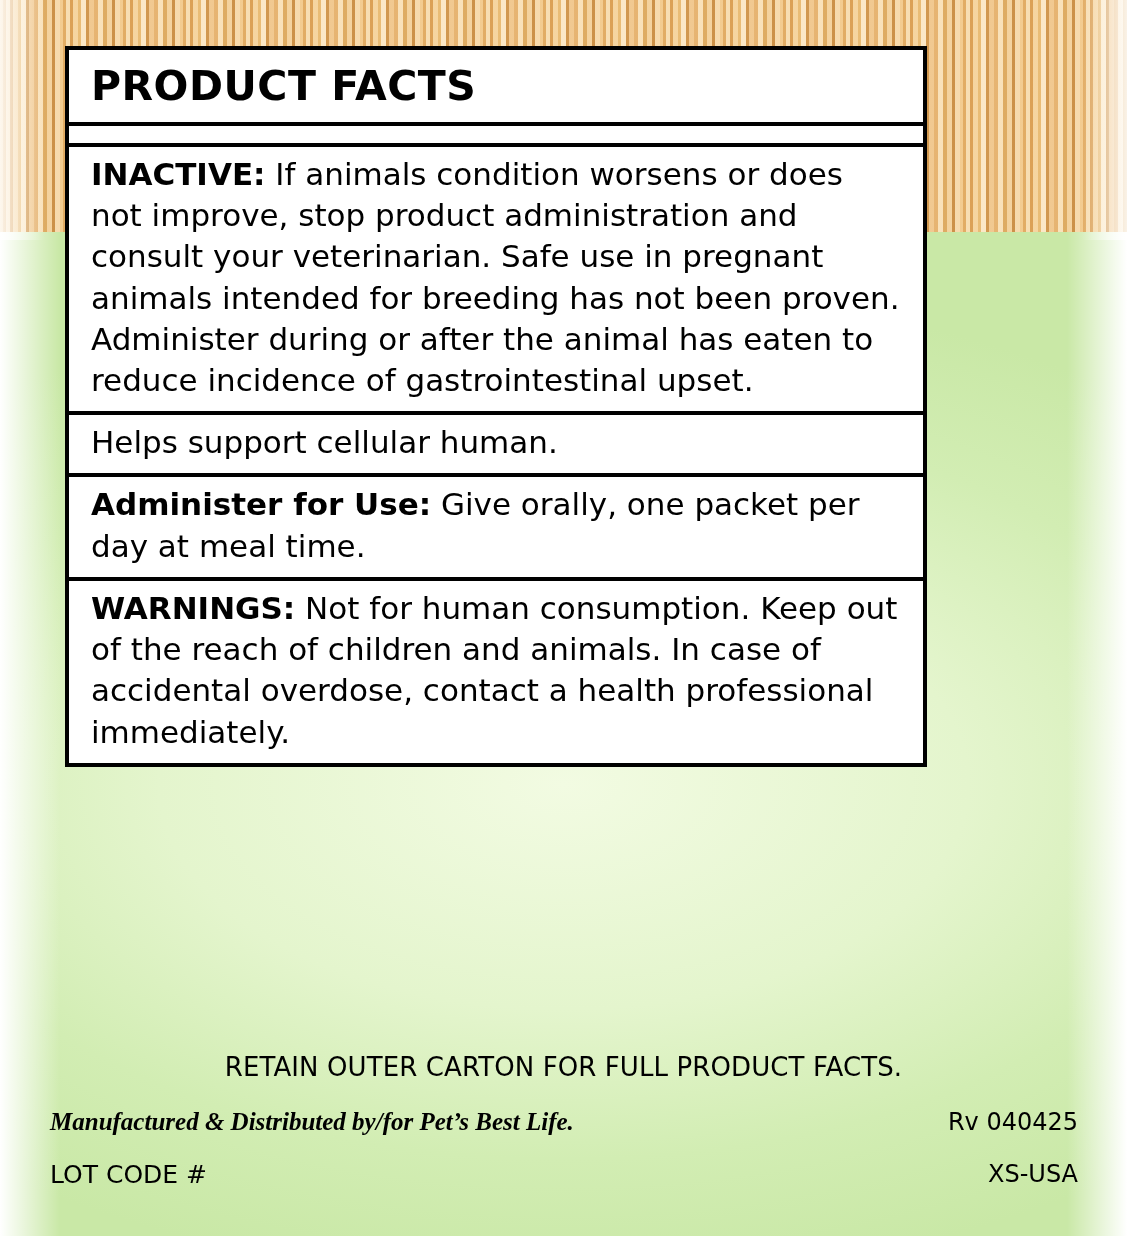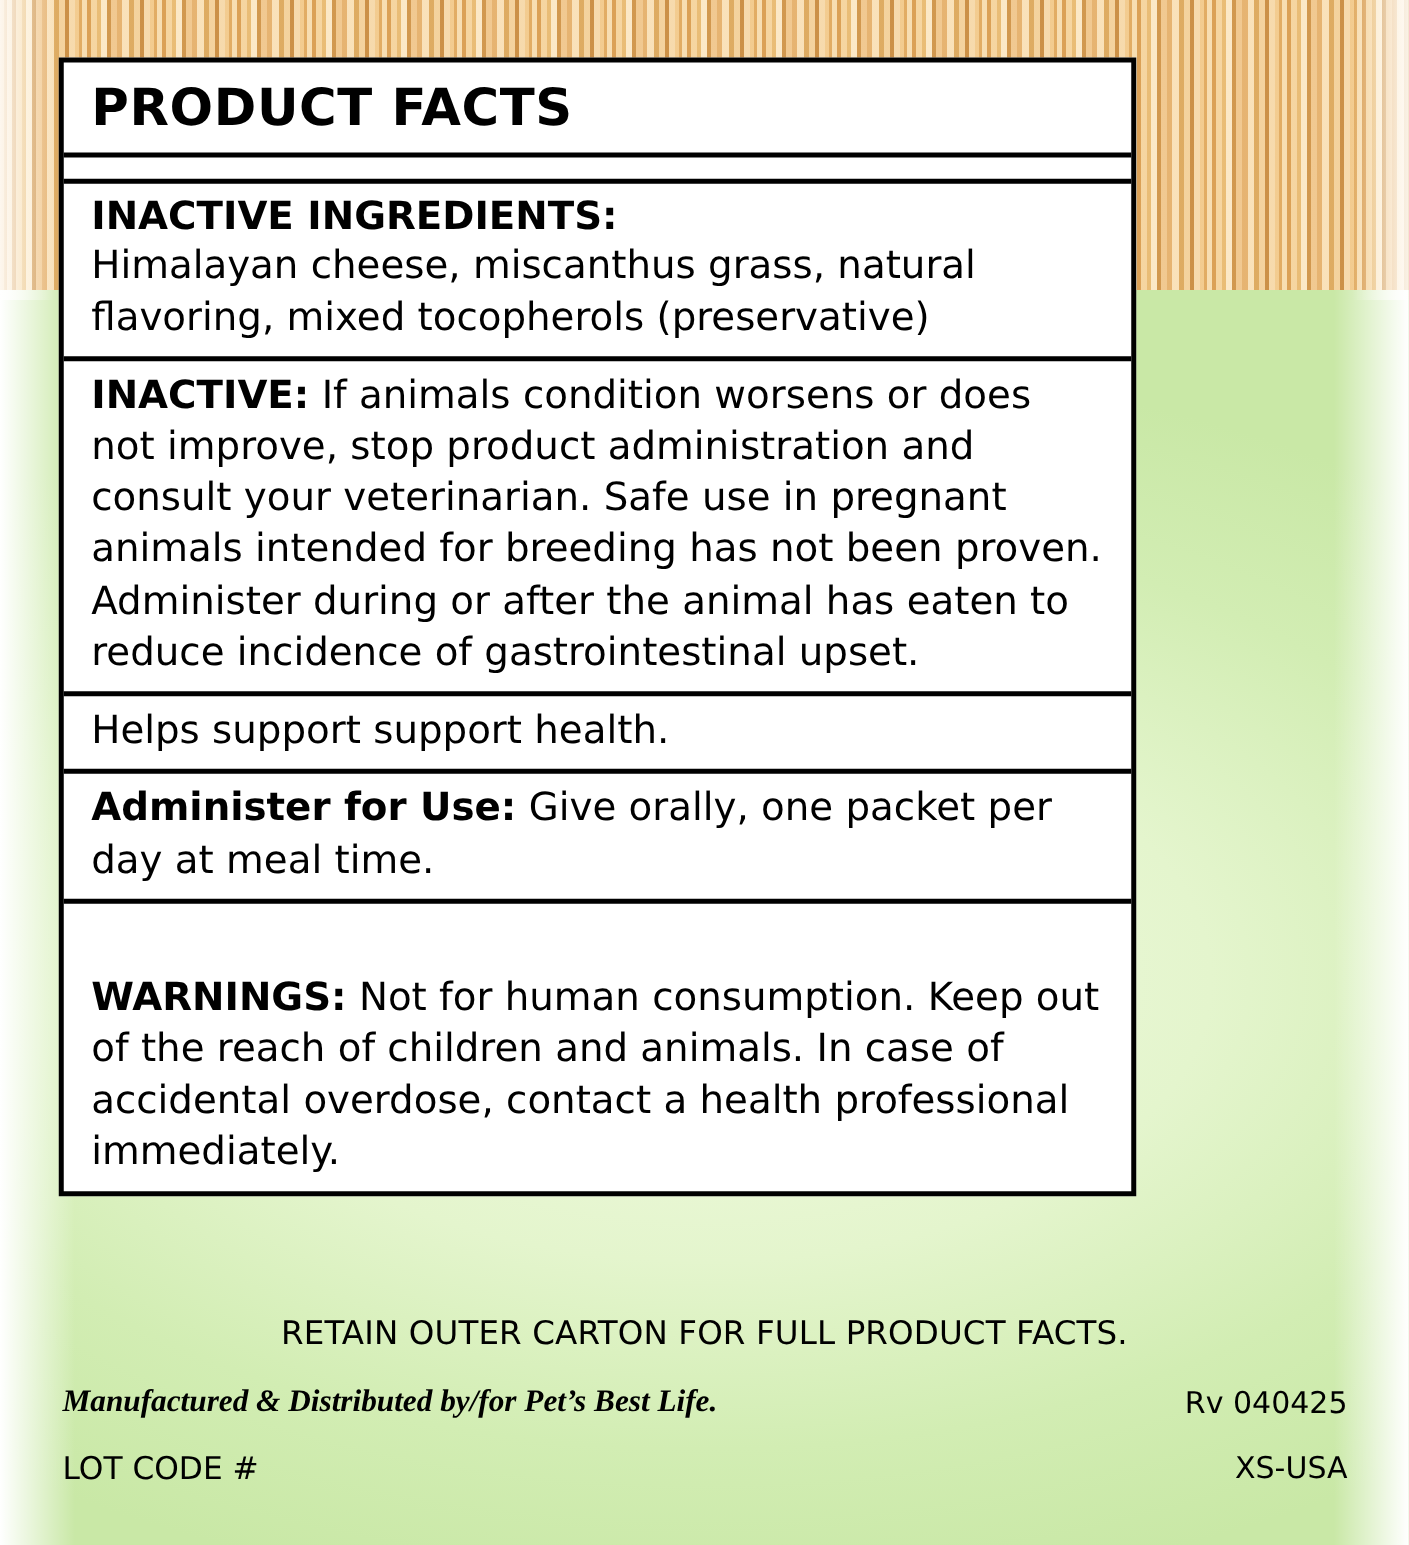--- a/index.html
+++ b/index.html
@@ -69,33 +69,33 @@
   #bg-wood-edge-r {
     position: absolute;
     right: 0; top: 0;
     width: 45px; height: 240px;
     background: linear-gradient(270deg, rgba(255,255,255,0.85) 0%, rgba(255,255,255,0) 100%);
   }
 
   
   #panel {
     position: absolute;
-    left: 47px;
+    left: 65px;
     top: 46px;
     width: 862px;
     box-sizing: border-box;
     border: 4px solid #000000;
     background: #ffffff;
   }
   .row {
     box-sizing: border-box;
     padding: 7px 22px 10px 22px;
     border-bottom: 4px solid #000000;
   }
-  .row:last-child { border-bottom: none; margin-top: 48px; }
+  .row:last-child { border-bottom: none; }
 
   .title {
     font-size: 41px;
     font-weight: bold;
     letter-spacing: 0.5px;
     line-height: 1.12;
     padding: 14px 22px 12px 22px;
   }
   .hdr {
     font-size: 31px;
@@ -156,31 +156,27 @@
 <div id="bg-green-edge-l"></div>
 <div id="bg-green-edge-r"></div>
 
 <div id="panel">
 
   <div class="row title">PRODUCT FACTS</div>
 
   <div class="row">
   </div>
 
-  <div class="row">
-    <div class="hdr">INACTIVE INGREDIENTS:</div>
-    <div class="body">Himalayan cheese, miscanthus grass, natural flavoring, mixed tocopherols (preservative)</div>
-  </div>
 
   <div class="row">
     <div class="body"><span class="inline-hdr">INACTIVE:</span><span> If animals condition worsens or does not improve, stop product administration and consult your veterinarian. Safe use in pregnant animals intended for breeding has not been proven. Administer during or after the animal has eaten to reduce incidence of gastrointestinal upset.</span></div>
   </div>
 
   <div class="row">
-    <div class="body">Helps support support health.</div>
+    <div class="body">Helps support cellular human.</div>
   </div>
 
   <div class="row">
     <div class="body"><span class="inline-hdr">Administer for Use:</span><span> Give orally, one packet per day at meal time.</span></div>
   </div>
 
   <div class="row">
     <div class="body"><span class="inline-hdr">WARNINGS:</span><span> Not for human consumption. Keep out of the reach of children and animals. In case of accidental overdose, contact a health professional immediately.</span></div>
   </div>
 

